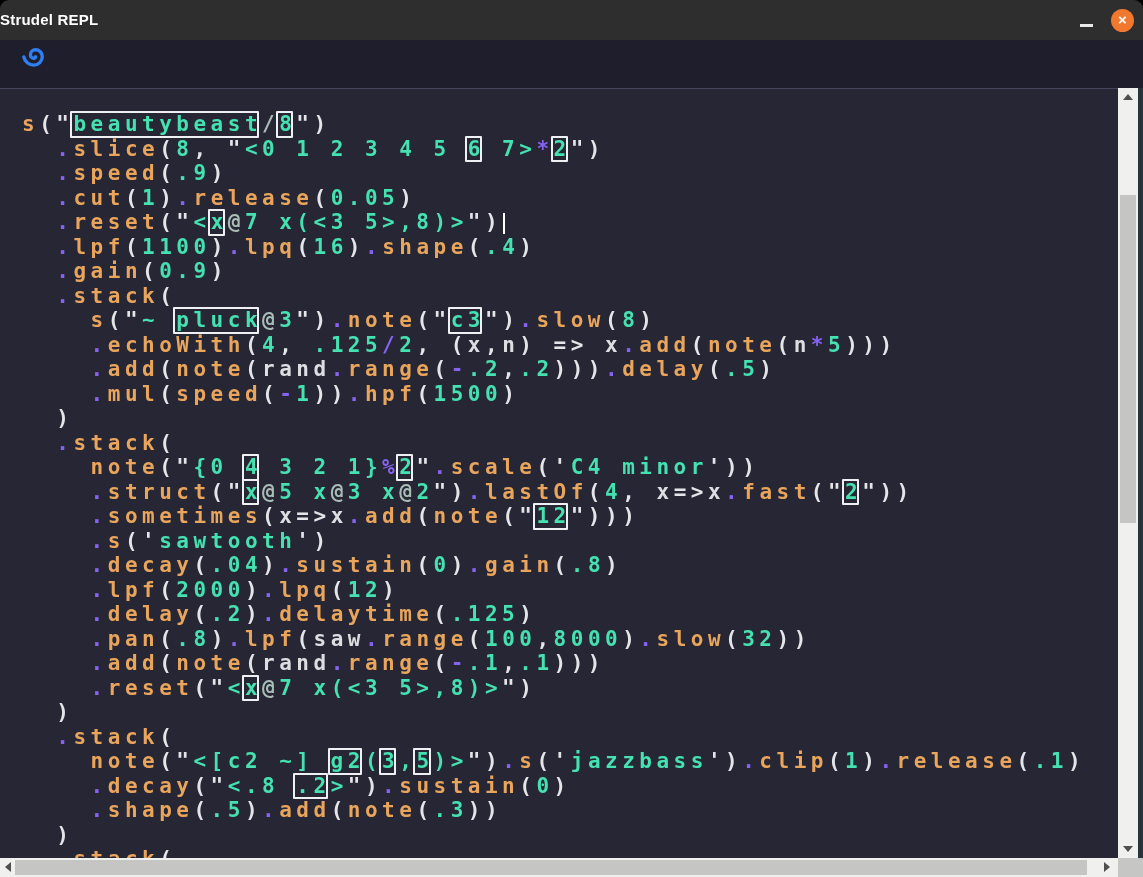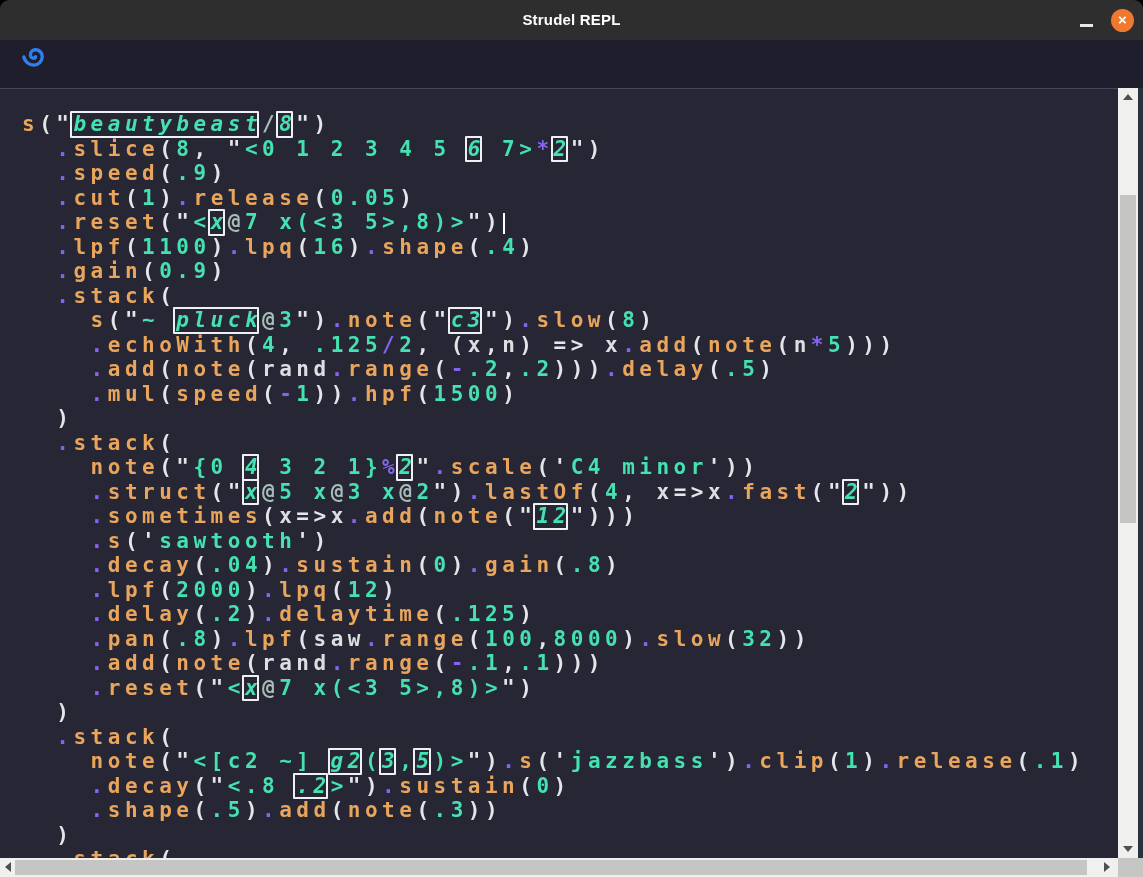--- a/index.html
+++ b/index.html
@@ -2,21 +2,21 @@
 <html style="--titlebar_bg: #2e2e2e; --toolbar_bg: #1e1e2c; --editor_bg: #262635; --fn: #e9a55c; --num: #45e1b1; --str: #45e1b1; --punc: #e4e5e9; --op: #8763f2; --var: #dddee2; --at: #a9bdb7; --box_outline: #eef0f4; --accent_close: #f1792f; --logo_blue: #2f7ff0; --scroll_track: #f0f0ee; --scroll_thumb: #c5c5c3; --scroll_arrow: #4f4f4f;"><head>
 <meta charset="utf-8">
 <style>
   html,body{margin:0;padding:0;background:#000;}
   .window{position:relative;width:1143px;height:877px;overflow:hidden;
           font-family:"Liberation Sans",sans-serif;}
   
   .titlebar{position:absolute;left:0;top:0;width:1143px;height:40px;
             background:var(--titlebar_bg);border-radius:9px 9px 0 0;}
   .titlebar .title{position:absolute;left:0;right:0;top:0;height:40px;
-            line-height:40px;text-align:center;color:#fff;font-weight:bold;
+            line-height:40px;color:#fff;font-weight:bold;
             font-size:15px;letter-spacing:.2px;}
   .btn-min{position:absolute;top:24px;right:50px;width:13px;height:3px;
             background:#e9e9e9;cursor:default;}
   .btn-close{position:absolute;top:9px;right:9px;width:23px;height:23px;
             border-radius:50%;background:var(--accent_close);color:#fff;
             font-weight:bold;font-size:15px;line-height:22px;text-align:center;}
   
   .toolbar{position:absolute;left:0;top:40px;width:1143px;height:48px;
             background:var(--toolbar_bg);}
   .logo{position:absolute;left:21px;top:4px;width:28px;height:28px;}
@@ -30,21 +30,21 @@
         letter-spacing:4.5px;}
   .line{height:24.5px;}
   .tok-fn  {color:var(--fn);}
   .tok-num {color:var(--num);}
   .tok-str {color:var(--str);text-align:center;}
   .tok-strb{color:var(--str);}
   .tok-punc{color:var(--punc);}
   .tok-op  {color:var(--op);}
   .tok-var {color:var(--var);}
   .tok-at  {color:var(--at);}
-  .hl-box{display:inline-block;position:relative;font-style:italic;}
+  .hl-box{display:inline-block;position:relative;}
   .hl-box::after{content:"";position:absolute;left:-3px;right:3px;top:-1px;
         bottom:-1px;border:2px solid var(--box_outline);border-radius:1px;
         pointer-events:none;}
   .cursor{display:inline-block;width:2px;height:21px;background:#fff;
         vertical-align:text-bottom;margin-left:1px;}
   
   .vscroll{position:absolute;top:88px;bottom:19px;right:5px;width:20px;
         background:var(--scroll_track);}
   .vthumb{position:absolute;left:2px;right:2px;background:var(--scroll_thumb);}
   .varrow{position:absolute;left:5px;width:0;height:0;

